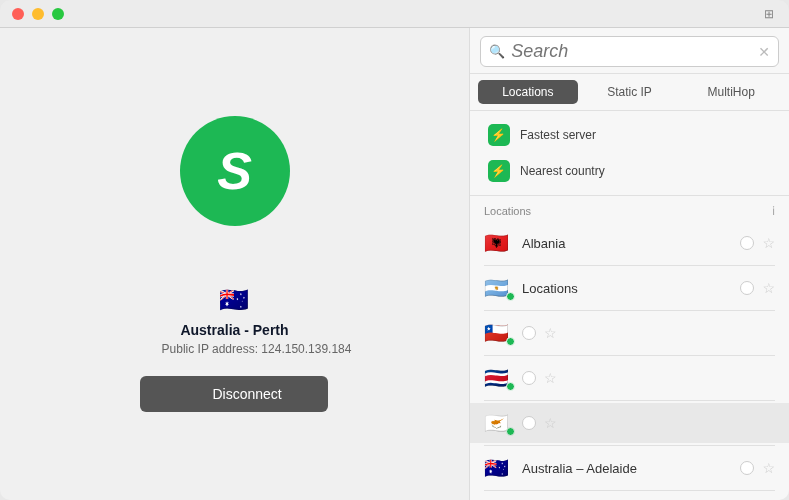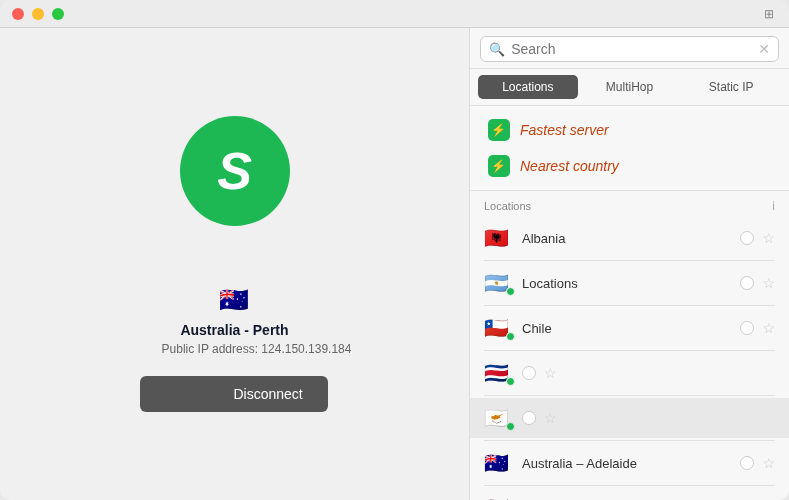--- a/index.html
+++ b/index.html
@@ -99,21 +99,21 @@
       color: #666;
       margin-left: 44px;
     }
 
     .disconnect-btn {
       margin-top: 16px;
       background: #555;
       color: white;
       border: none;
       border-radius: 6px;
-      padding: 10px 93px;
+      padding: 10px 72px;
       font-size: 14px;
       font-weight: 500;
       cursor: pointer;
       width: 188px;
     }
 
     
     .right-panel {
       width: 320px;
       background: #f7f7f7;
@@ -140,23 +140,24 @@
     .search-icon-svg {
       color: #999;
       margin-right: 6px;
       font-size: 13px;
     }
 
     .search-input {
       border: none;
       outline: none;
       flex: 1;
-      font-size: 14px;
+      font-size: 18px;
       color: #ec4899;
       background: transparent;
+      font-style: italic;
     }
 
     .search-clear {
       color: #bbb;
       font-size: 14px;
       cursor: pointer;
     }
 
     
     .tabs {
@@ -200,23 +201,22 @@
     .bolt-icon {
       width: 22px; height: 22px;
       background: #1db854;
       border-radius: 5px;
       display: flex; align-items: center; justify-content: center;
       color: white;
       font-size: 12px;
     }
 
     .quick-option-label {
-      font-size: 14px;
-      color: #c2410c;
-      font-style: italic;
+      font-size: 12px;
+      color: #404040;
     }
 
     
     .locations-header {
       display: flex;
       align-items: center;
       justify-content: space-between;
       padding: 6px 14px 4px;
     }
 
@@ -322,22 +322,22 @@
     <div class="search-bar">
       <div class="search-input-wrap">
         <span class="search-icon-svg">🔍</span>
         <input class="search-input" type="text" placeholder="Search" style="">
         <span class="search-clear">✕</span>
       </div>
     </div>
 
     <div class="tabs">
       <div class="tab active">Locations</div>
+      <div class="tab">Static IP</div>
       <div class="tab">MultiHop</div>
-      <div class="tab">Static IP</div>
     </div>
 
     <div class="quick-options">
       <div class="quick-option">
         <div class="bolt-icon">⚡</div>
         <span class="quick-option-label">Fastest server</span>
       </div>
       <div class="quick-option">
         <div class="bolt-icon">⚡</div>
         <span class="quick-option-label">Nearest country</span>
@@ -374,21 +374,20 @@
           <span class="star-btn">☆</span>
         </div>
       </div>
       <div class="divider"></div>
 
       <div class="location-item">
         <div class="flag-wrap">
           <span style="font-size:20px;">🇨🇱</span>
           <div class="flag-badge" style="position:absolute;bottom:-1px;right:-3px;width:9px;height:9px;background:#1db854;border-radius:50%;border:1.5px solid #f7f7f7;"></div>
         </div>
-        <span class="location-name-text">Chile</span>
         <div class="location-actions">
           <div class="radio-btn"></div>
           <span class="star-btn">☆</span>
         </div>
       </div>
       <div class="divider"></div>
 
       <div class="location-item">
         <div class="flag-wrap">
           <span style="font-size:20px;">🇨🇷</span>

